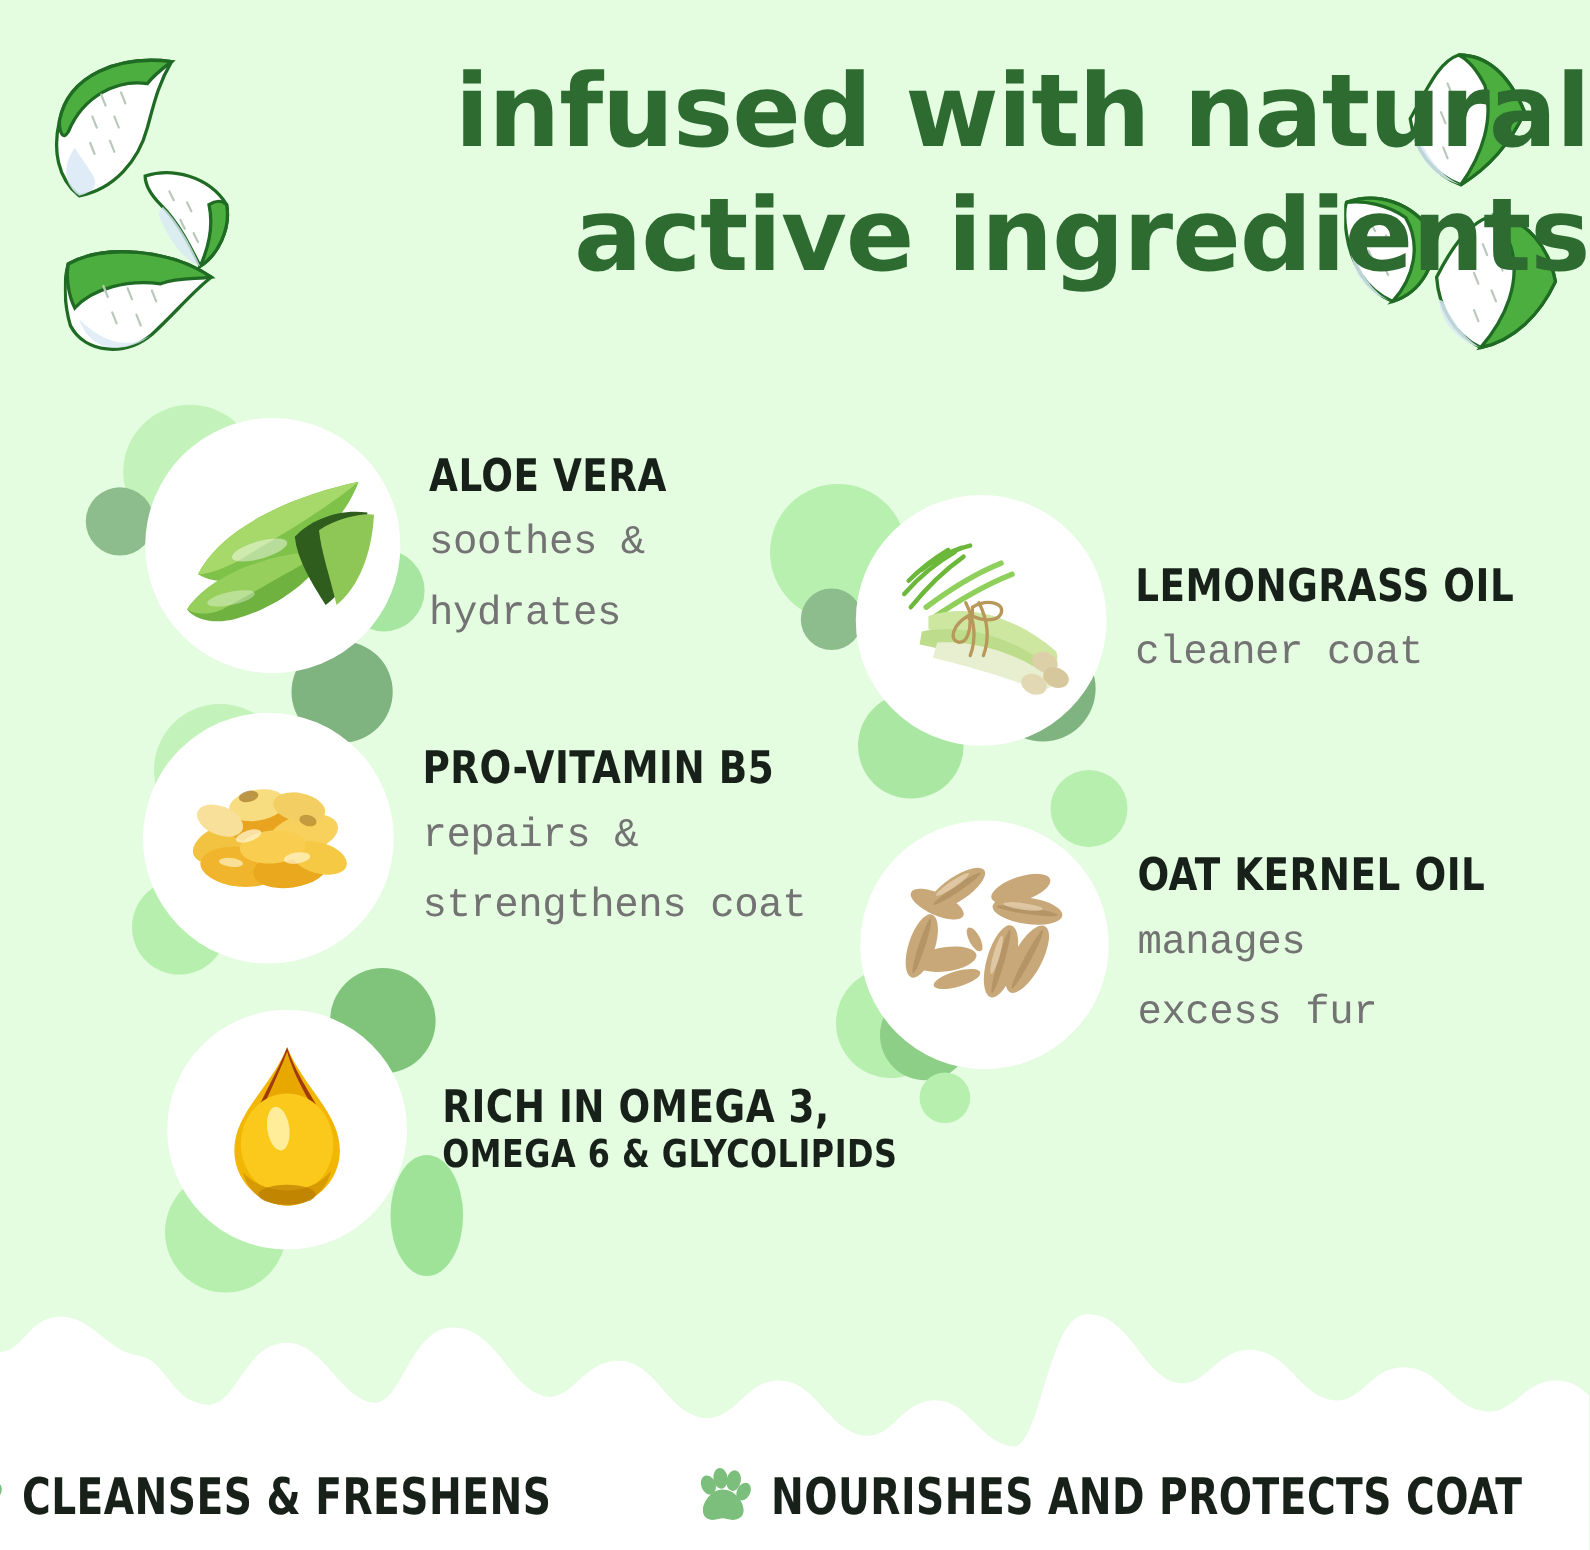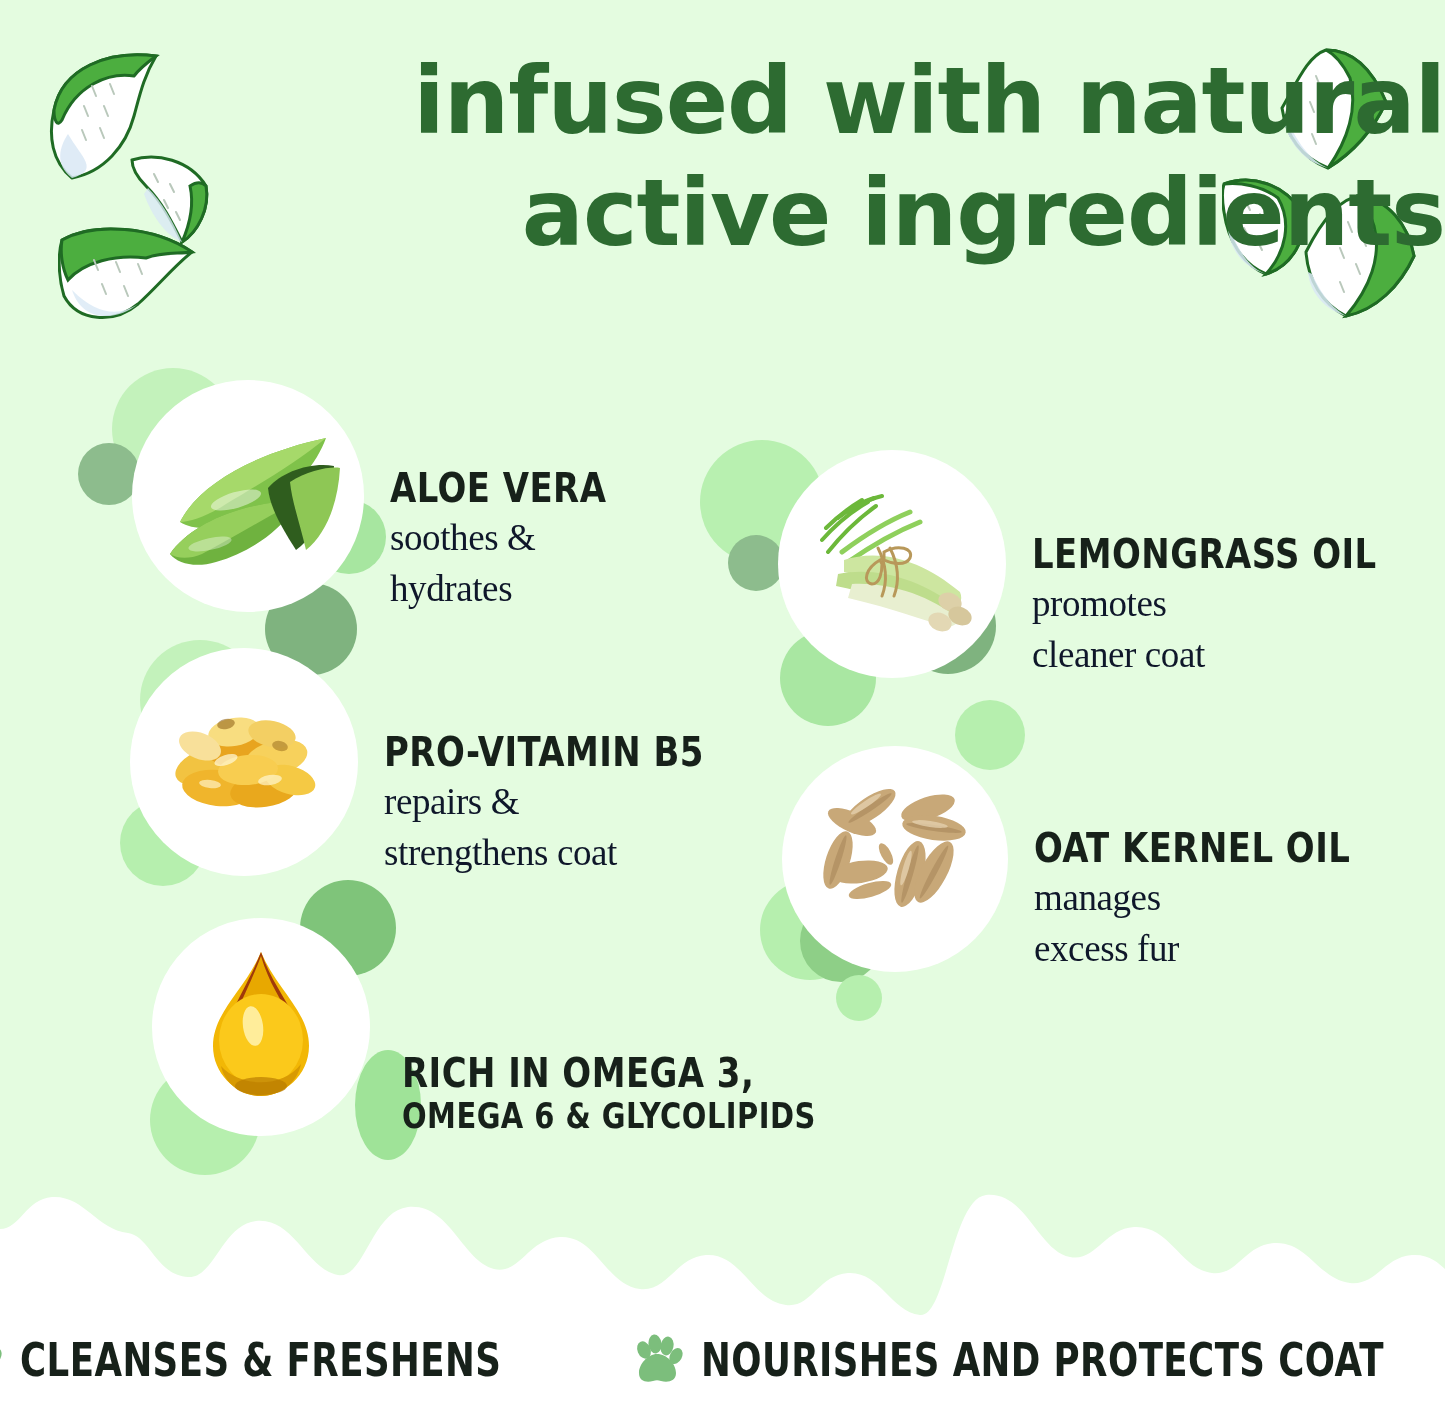--- a/index.html
+++ b/index.html
@@ -29,21 +29,21 @@
     line-height:1.22;
     letter-spacing:-1px;
     z-index:6;
   }
   #heading .hl { display:block; }
 
   
   .ing {
     position:absolute;
     display:flex;
-    align-items:flex-end;
+    align-items:center;
     z-index:5;
   }
   .ing-circle {
     background:#ffffff;
     border-radius:50%;
     flex:0 0 auto;
     position:relative;
     overflow:hidden;
     display:flex;
     align-items:center;
@@ -56,25 +56,25 @@
     font-stretch:condensed;
     font-size:41px;
     line-height:1.08;
     color:#17211a;
     letter-spacing:0.5px;
     transform:scaleX(0.92);
     transform-origin:left center;
     white-space:nowrap;
   }
   .ing-desc {
-    font-family:Liberation Serif, serif;
+    font-family:Liberation Mono, monospace;
     font-size:37px;
     line-height:1.24;
-    color:#0f172a;
-    margin-top:5px;
+    color:#737373;
+    margin-top:18px;
     letter-spacing:-0.4px;
   }
   .ing-name.sub {
     font-size:35px;
     margin-top:3px;
   }
 
   
   #cloud { position:absolute; left:0; bottom:0; width:1445px; height:330px; z-index:4; }
 
@@ -304,21 +304,20 @@
           <path d="M96 92 C104 108 106 124 100 140"></path>
           <path d="M108 92 C116 108 118 124 112 140"></path>
           <path d="M102 96 C116 88 132 92 128 102 C124 110 110 108 102 104 Z"></path>
           <path d="M98 104 C84 112 80 126 90 128 C98 128 100 116 100 108 Z"></path>
         </g>
       </g>
     </svg>
   </div>
   <div class="ing-text">
     <div class="ing-name">LEMONGRASS OIL</div>
-    <div class="ing-desc">promotes</div>
     <div class="ing-desc">cleaner coat</div>
   </div>
 </div>
 
 <div class="ing" style="left:782px; top:746px;">
   <div class="ing-circle" style="width:226px; height:226px;">
     <svg viewBox="0 0 226 226" width="226" height="226">
       <g fill="#c8a878">
         <ellipse cx="88" cy="62" rx="30" ry="11" transform="rotate(-34 88 62)"></ellipse>
         <ellipse cx="70" cy="76" rx="26" ry="10" transform="rotate(24 70 76)"></ellipse>

